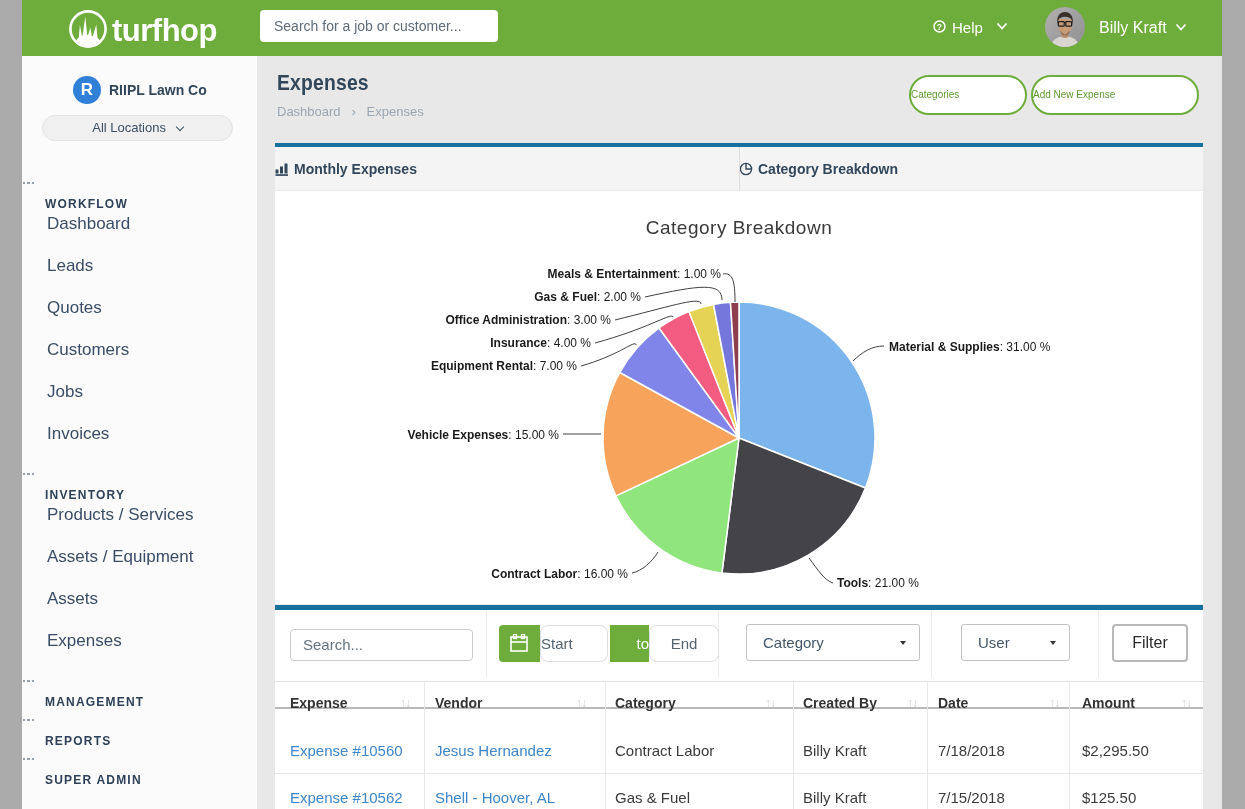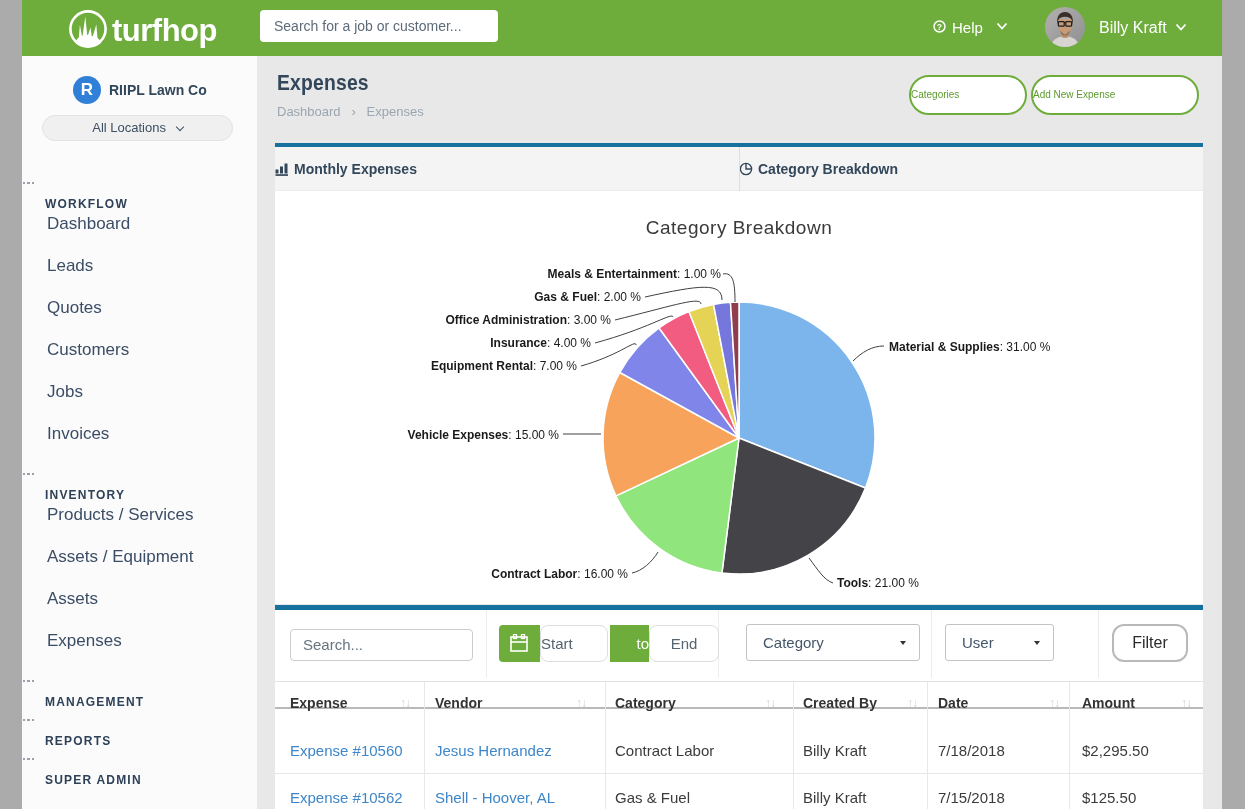--- a/index.html
+++ b/index.html
@@ -187,22 +187,22 @@
         <rect x="1" y="3" width="16" height="14" fill="none" stroke="#fff" stroke-width="1.6"></rect>
         <rect x="3.5" y="0.5" width="3" height="4" fill="none" stroke="#fff" stroke-width="1.3"></rect>
         <rect x="11.5" y="0.5" width="3" height="4" fill="none" stroke="#fff" stroke-width="1.3"></rect>
         <line x1="1" y1="8" x2="17" y2="8" stroke="#fff" stroke-width="1.6"></line>
       </svg>
     </div>
     <div class="finput" style="left:265px;top:15px;width:68px;height:37px;border-radius:8px;border-color:#ddd;text-align:left;line-height:35px;color:#55646f;">Start</div>
     <div style="position:absolute;left:335px;top:15px;width:39px;height:37px;background:#6ead3b;color:#fff;font-size:15px;text-align:right;line-height:37px;">to</div>
     <div class="finput" style="left:374px;top:15px;width:70px;height:37px;border-radius:8px;border-color:#ddd;text-align:center;line-height:35px;color:#55646f;">End</div>
     <div class="fsel" style="left:471px;">Category<span class="selarrow"></span></div>
-    <div class="fsel" style="left:670px;width:109px;">User<span class="selarrow"></span></div>
-    <div style="position:absolute;left:837px;top:14px;width:76px;height:38px;background:#fff;border:2px solid #b9b9b9;border-radius:12px;font-size:16px;color:#2b2b2b;text-align:center;line-height:34px;">Filter</div>
+    <div class="fsel" style="left:686px;width:109px;">User<span class="selarrow"></span></div>
+    <div style="position:absolute;left:837px;top:14px;width:76px;height:38px;background:#fff;border:2px solid #b9b9b9;border-radius:4px;font-size:16px;color:#2b2b2b;text-align:center;line-height:34px;">Filter</div>
 
     <div class="thead">
       <div class="th" style="left:15px;">Expense</div>
         <div class="sort" style="left:125px;">↑↓</div>
       <div class="th" style="left:160px;">Vendor</div>
         <div class="sort" style="left:301px;">↑↓</div>
       <div class="th" style="left:340px;">Category</div>
         <div class="sort" style="left:490px;">↑↓</div>
       <div class="th" style="left:528px;">Created By</div>
         <div class="sort" style="left:632px;">↑↓</div>

